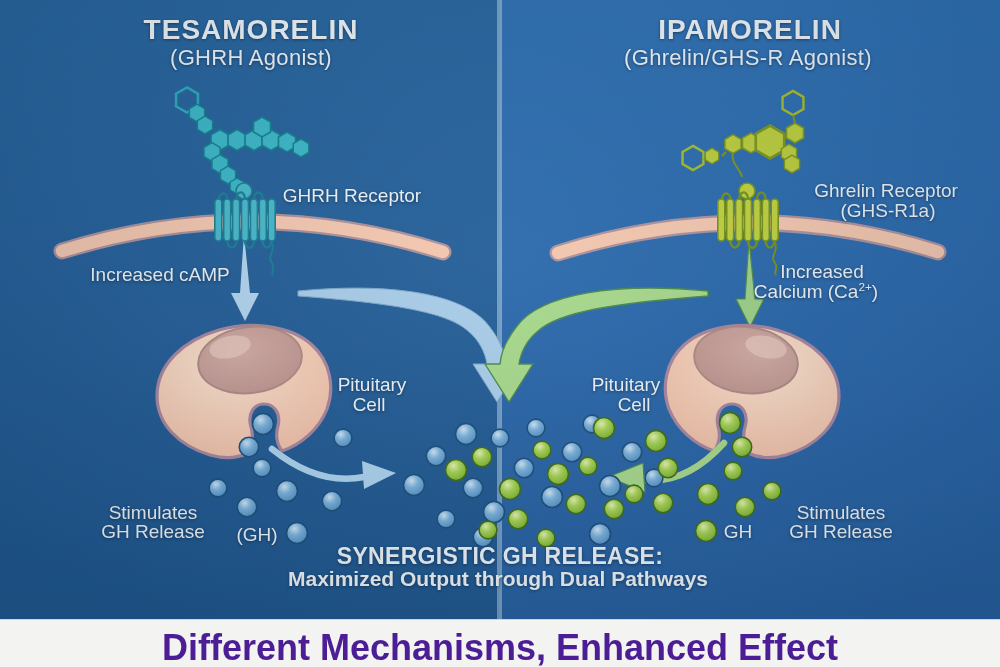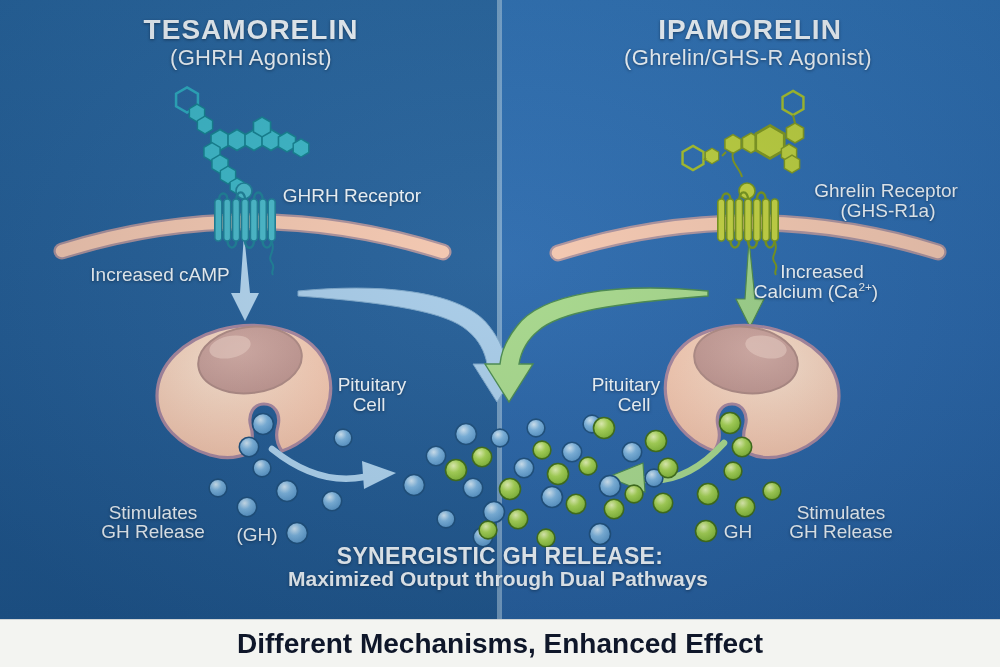--- a/index.html
+++ b/index.html
@@ -16,21 +16,21 @@
   .footer-band{position:absolute;left:0;top:619px;width:1000px;height:48px;
                background:#f3f4f1;border-top:1px solid #cfd4d6;}
   svg.art{position:absolute;left:0;top:0;}
   .lbl{position:absolute;transform:translateX(-50%);text-align:center;white-space:nowrap;
        color:#eef4f8;text-shadow:0 1px 3px rgba(8,25,45,.55);line-height:1.05;font-weight:500;}
   .t-title{font-size:28px;font-weight:700;letter-spacing:1px;}
   .t-sub{font-size:22px;font-weight:400;letter-spacing:.3px;}
   .t-label{font-size:19px;}
   .t-head{font-size:23px;font-weight:700;letter-spacing:.3px;}
   .t-subhead{font-size:21px;font-weight:600;}
-  .t-footer{font-size:28px;font-weight:700;color:#0f172a;text-shadow:none;}
+  .t-footer{font-size:36px;font-weight:700;color:#4c1d95;text-shadow:none;}
   sup{font-size:0.62em;}
 </style>
 </head>
 <body>
 
 <div class="stage">
   <div class="bg-left"></div>
   <div class="bg-right"></div>
   <div class="divider"></div>
 

